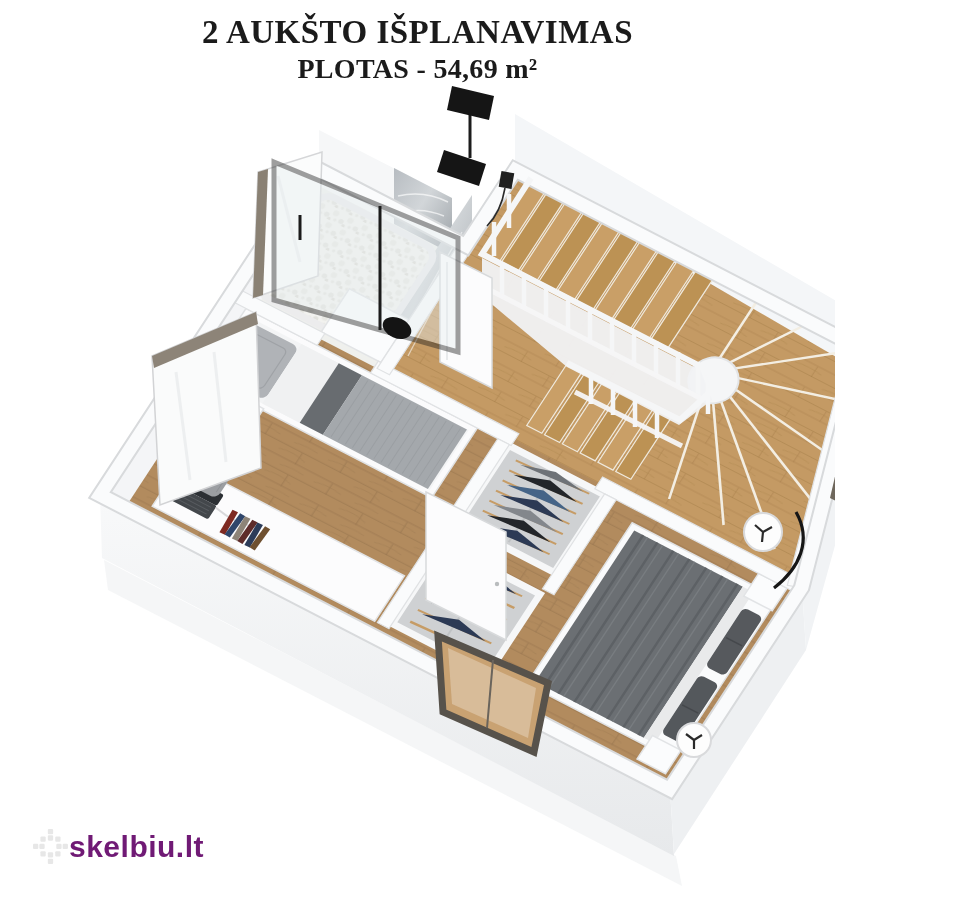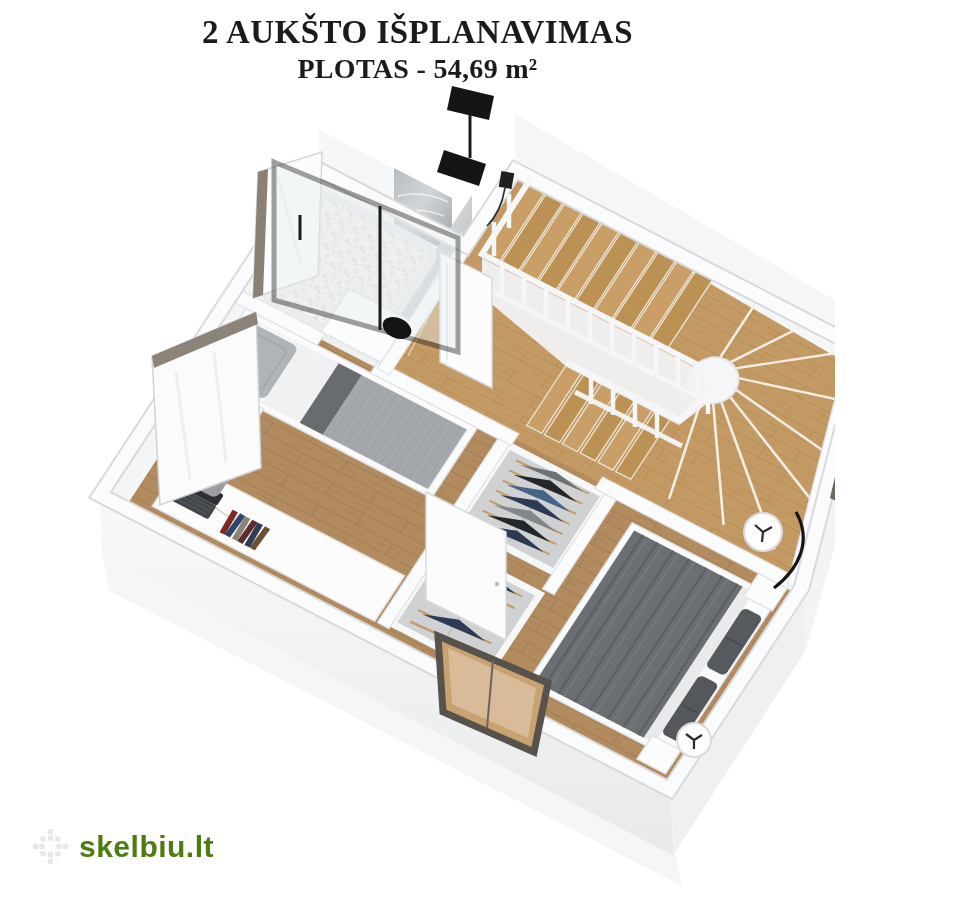--- a/index.html
+++ b/index.html
@@ -2,22 +2,22 @@
 <html><head>
 <meta charset="utf-8">
 <style>
   html,body{margin:0;padding:0;background:#ffffff;}
   .stage{position:relative;width:835px;height:900px;background:#ffffff;overflow:hidden;
          font-family:"Liberation Serif", serif;}
   .titles{position:absolute;top:14px;left:0;width:100%;text-align:center;color:#1b1b1b;}
   .titles h1{margin:0;font-size:33px;font-weight:700;letter-spacing:.5px;}
   .titles h2{margin:2px 0 0 0;font-size:28px;font-weight:700;letter-spacing:.3px;}
   .plan{position:absolute;left:0;top:0;}
-  .watermark{position:absolute;left:33px;top:829px;display:flex;align-items:center;gap:10px;
-             color:#4d7c0f;font-family:"Liberation Sans", sans-serif;font-weight:700;
+  .watermark{position:absolute;left:33px;top:829px;display:flex;align-items:center;
+             color:#701a75;font-family:"Liberation Sans", sans-serif;font-weight:700;
              font-size:30px;letter-spacing:.5px;user-select:none;}
 </style>
 </head>
 <body>
 
 <div class="stage">
 
   <div class="titles">
     <h1>2 AUKŠTO IŠPLANAVIMAS</h1>
     <h2>PLOTAS - 54,69 m²</h2>

